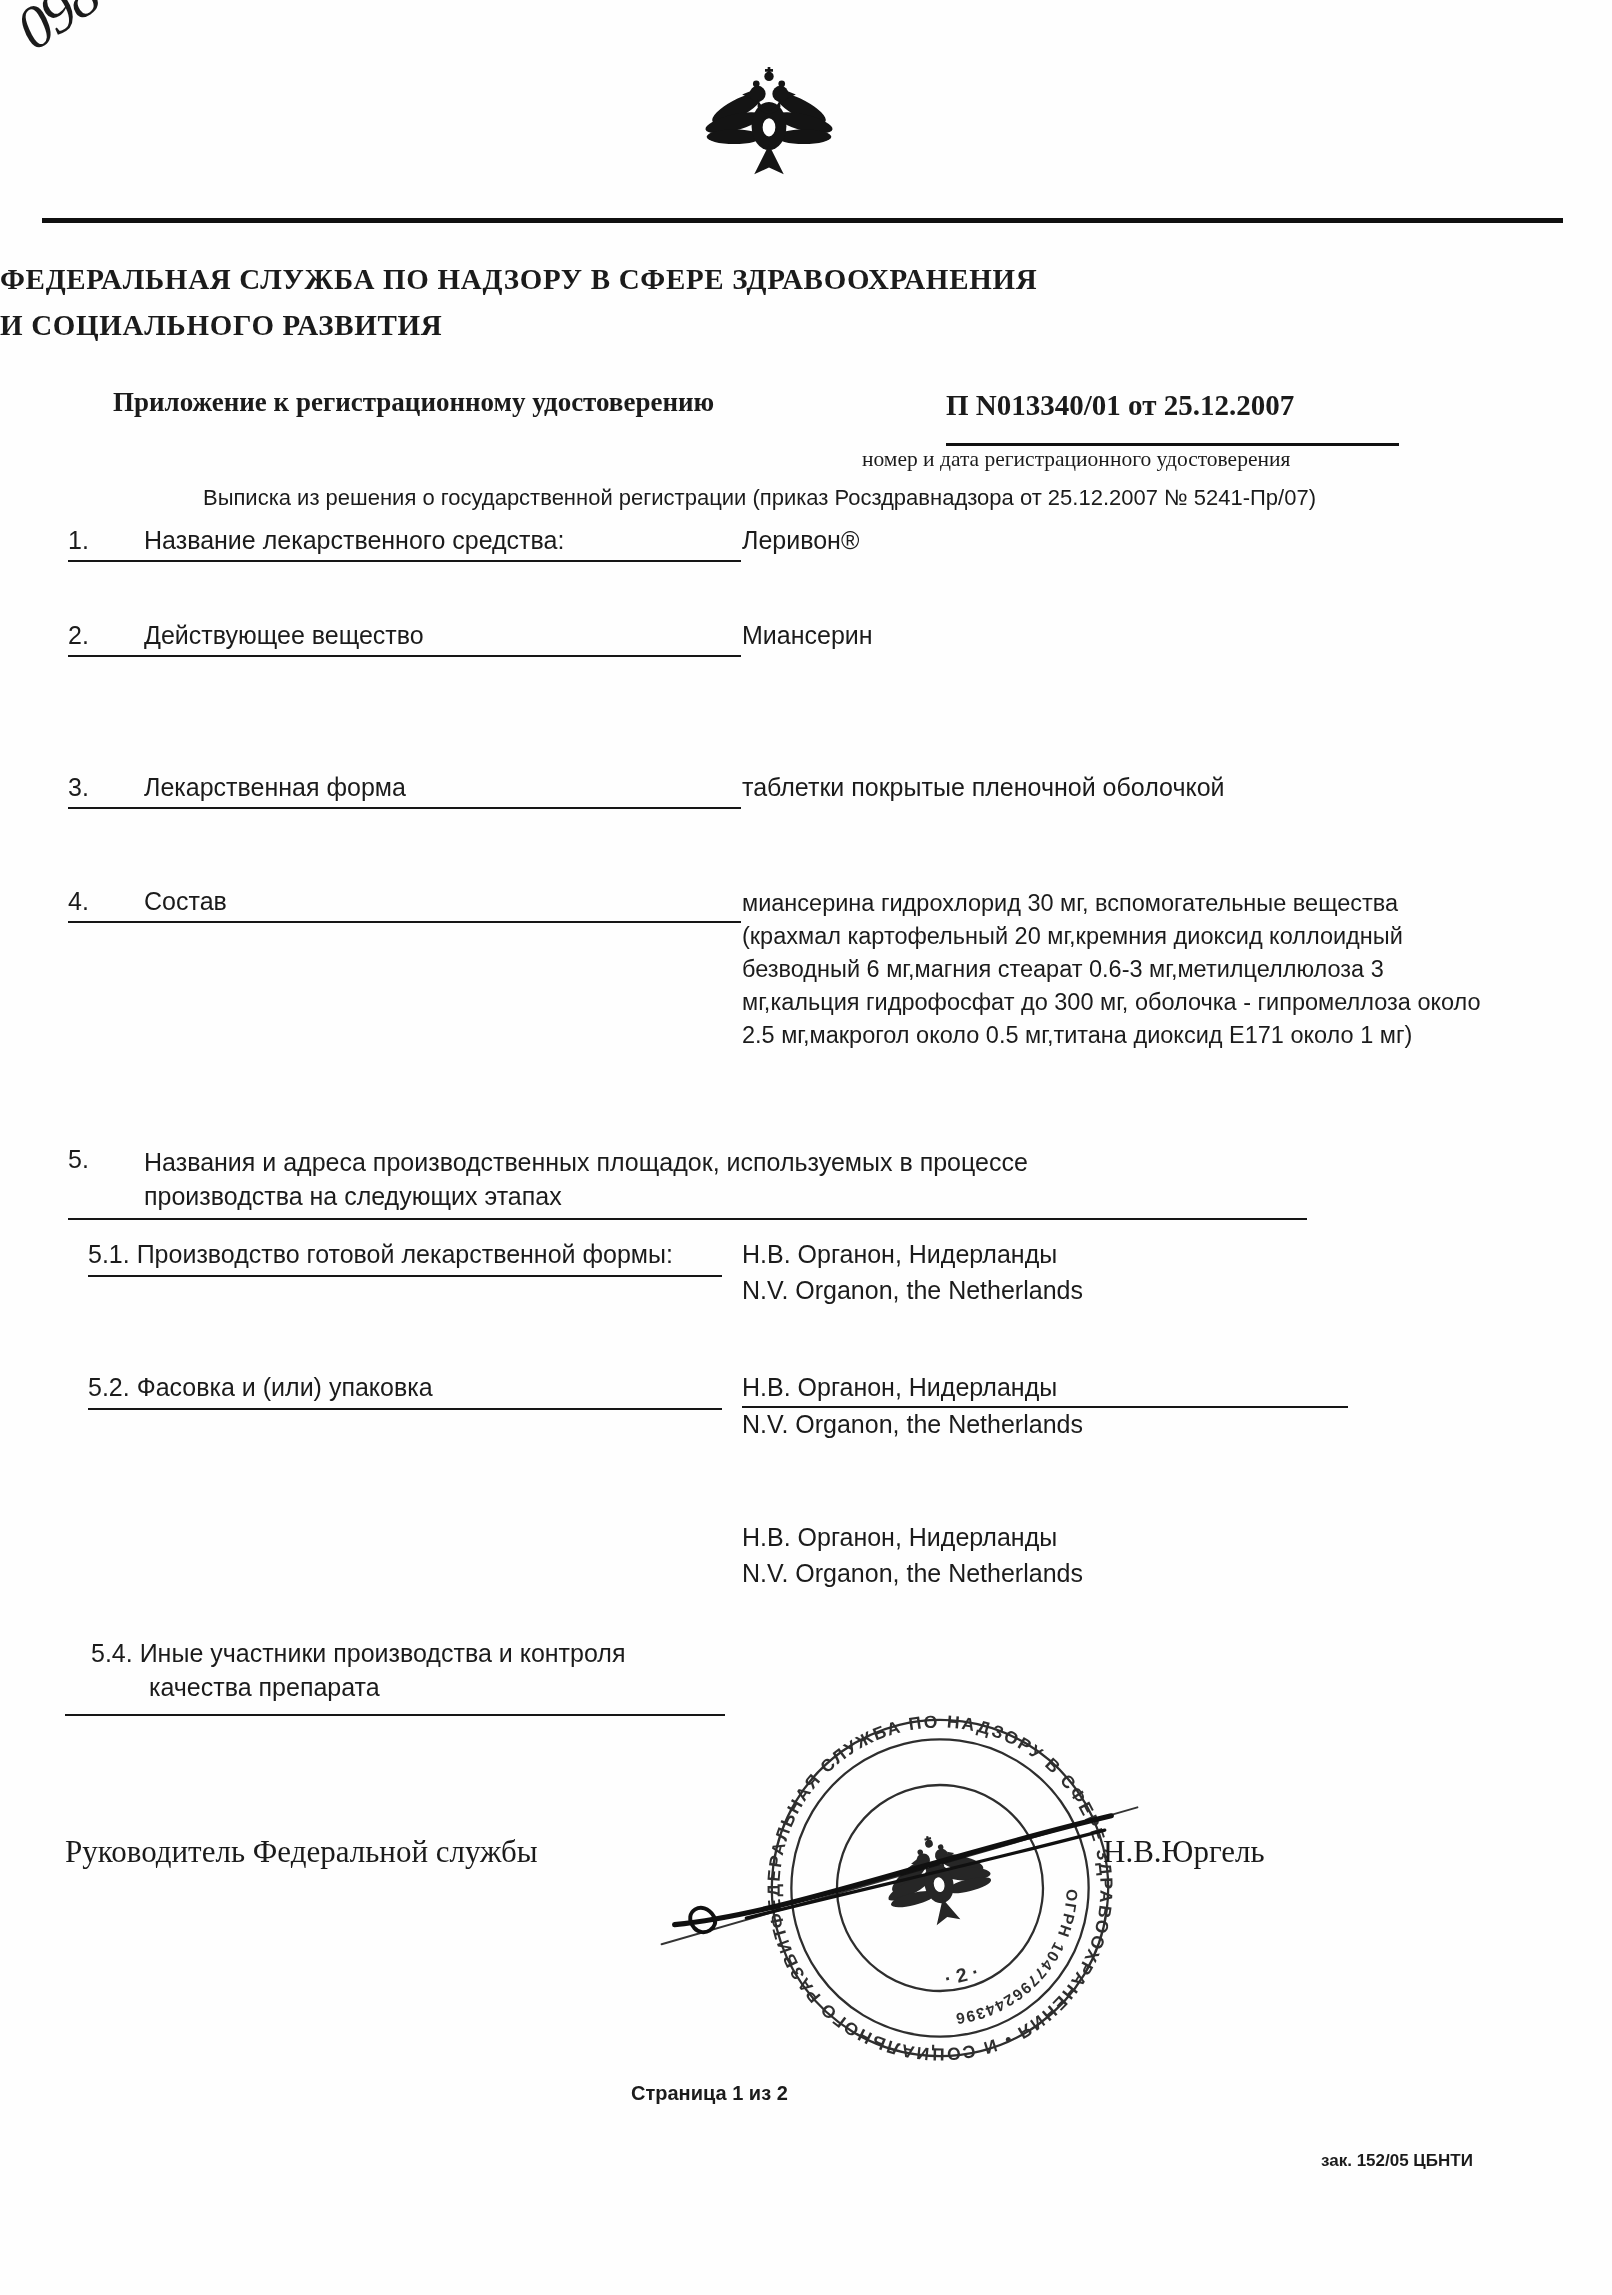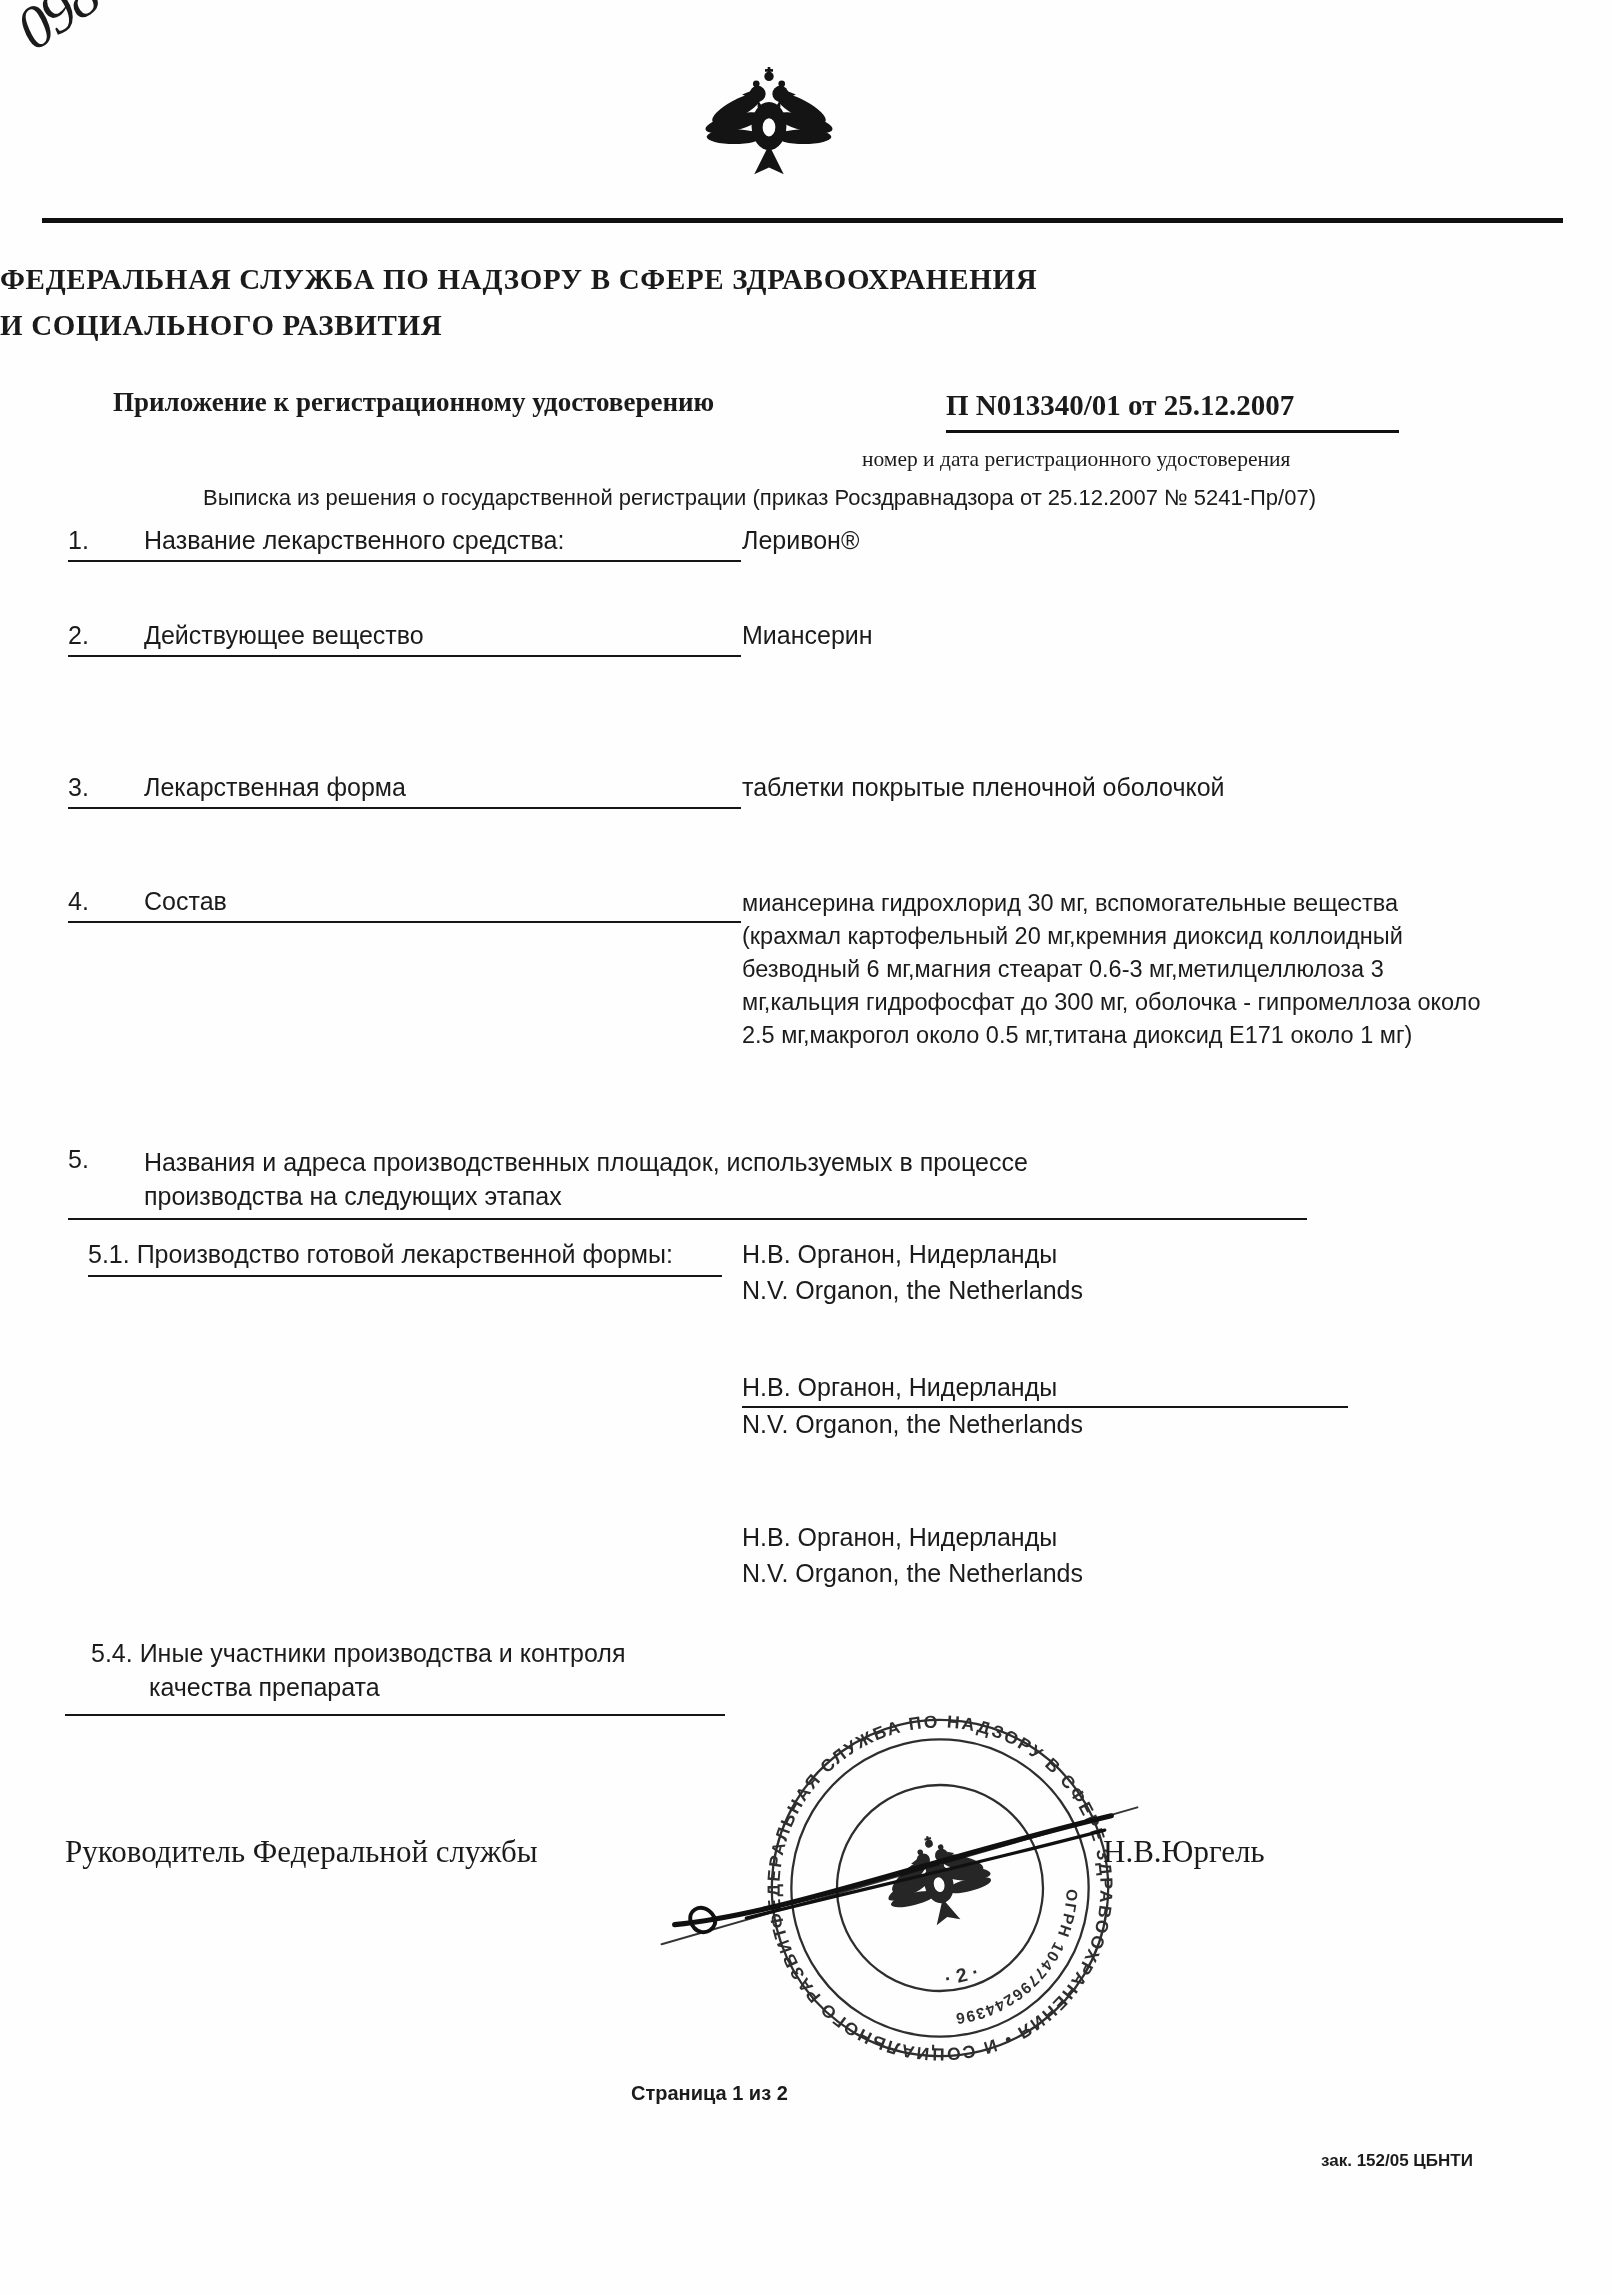--- a/index.html
+++ b/index.html
@@ -14,21 +14,21 @@
   .crest{position:absolute;left:702px;top:59px;width:134px;height:134px}
   .top-rule{position:absolute;left:42px;top:218px;width:1521px;height:4.6px;background:#101010}
 
   .agency{position:absolute;left:0;width:1555px;text-align:left;font-weight:bold;
           font-size:29px;letter-spacing:0.7px}
   .agency.l1{top:263px}
   .agency.l2{top:309px}
 
   .appendix{position:absolute;left:113px;top:387px;font-size:27px;font-weight:bold}
   .regnum{position:absolute;left:946px;top:389px;font-size:29px;font-weight:bold;width:453px;
-          border-bottom:3.3px solid #111;padding-bottom:8px}
+          border-bottom:3.3px solid #111;padding-bottom:21px}
   .regcap{position:absolute;left:862px;top:447px;font-size:21.5px}
   .extract{position:absolute;left:65px;top:485px;width:1389px;text-align:center;
            font-size:22px;font-weight:400}
 
   .item-row{position:absolute;left:68px;width:673px;display:flex;
             border-bottom:2px solid #161616;padding-bottom:5.2px;font-size:25px}
   .item-num{width:76px;flex:none}
   .item-label{flex:1}
   .r1{top:526px}.r2{top:621px}.r3{top:773px}.r4{top:887px}
   .r5{top:1145px;width:1239px}
@@ -142,20 +142,21 @@
 
   <div class="item-row r5">
     <span class="item-num">5.</span>
     <span class="item-label">Названия и адреса производственных площадок, используемых в процессе производства на следующих этапах</span>
   </div>
 
   <div class="site-label s1">5.1. Производство готовой лекарственной формы:</div>
   <div class="site-val sv1a">Н.В. Органон, Нидерланды</div>
   <div class="site-val sv1b">N.V. Organon, the Netherlands</div>
 
+  <div class="site-label s2">5.2. Фасовка и (или) упаковка</div>
   <div class="site-val sv2a">Н.В. Органон, Нидерланды</div>
   <div class="site-val sv2b">N.V. Organon, the Netherlands</div>
 
   <div class="site-val sv3a">Н.В. Органон, Нидерланды</div>
   <div class="site-val sv3b">N.V. Organon, the Netherlands</div>
 
   <div class="op1">5.4. Иные участники производства и контроля</div>
   <div class="op2">качества препарата</div>
   <div class="op-rule"></div>
 

